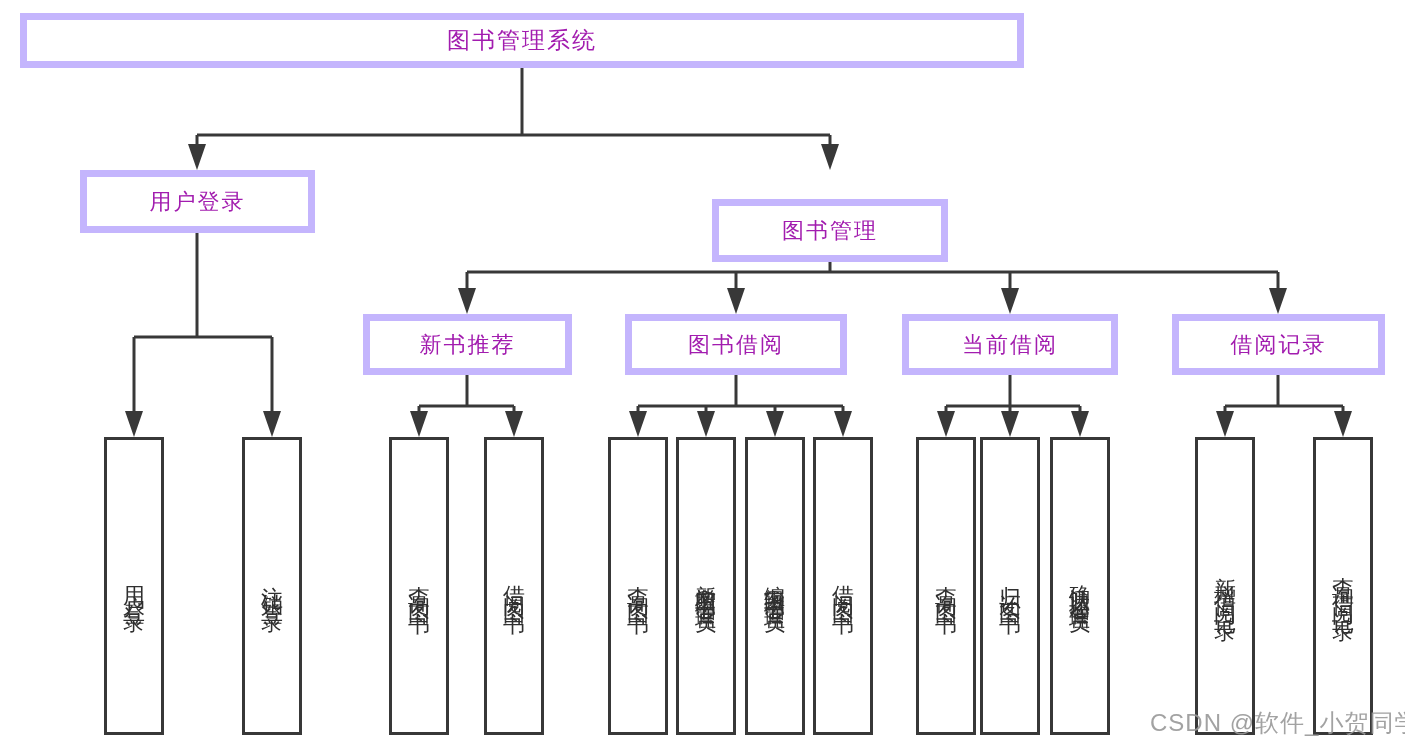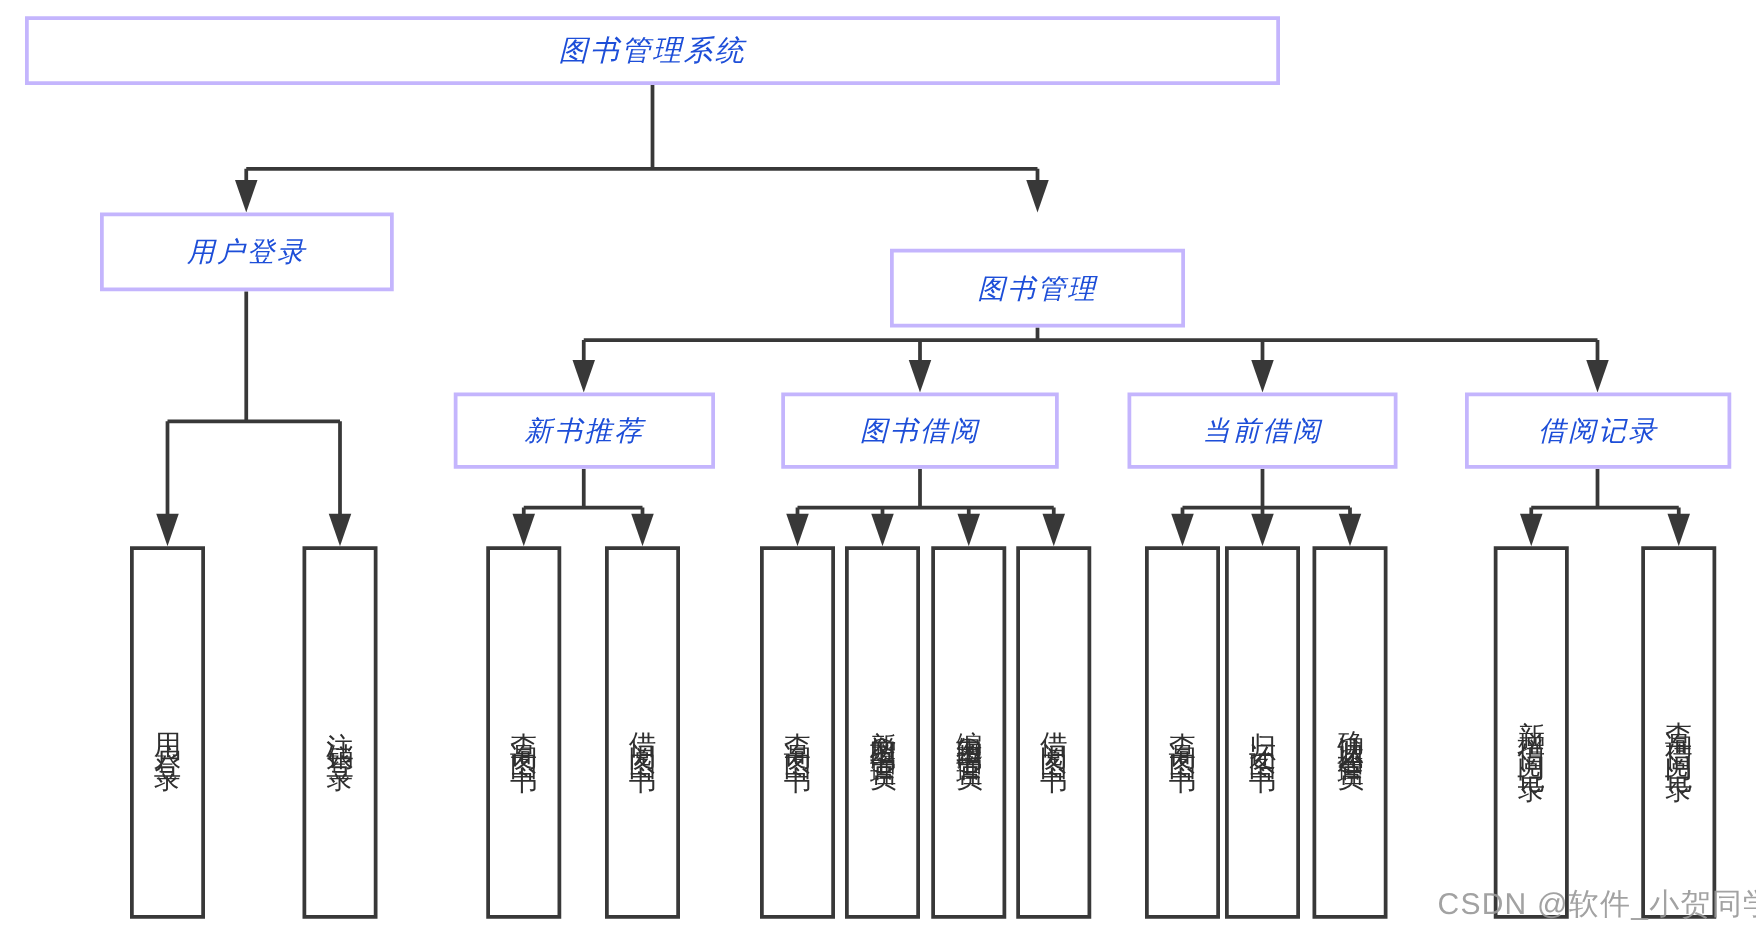--- a/index.html
+++ b/index.html
@@ -4,23 +4,23 @@
 <style>
   html,body{margin:0;padding:0;background:#fff;}
   .canvas{
     position:relative;width:1405px;height:747px;background:#fff;overflow:hidden;
     font-family:"Liberation Sans",sans-serif;
   }
   .wires{position:absolute;left:0;top:0;z-index:1;}
   .wires line{stroke:#383838;stroke-width:3;}
   .wires polygon{fill:#383838;}
   .node{
-    position:absolute;box-sizing:border-box;border:3px solid #c4b5fd;background:#fff;
+    position:absolute;box-sizing:border-box;border:7px solid #c4b5fd;background:#fff;
     display:flex;align-items:center;justify-content:center;
-    font-size:22px;color:#1d4ed8;z-index:2;letter-spacing:2px;font-style:italic;
+    font-size:22px;color:#a21caf;z-index:2;letter-spacing:2px;
   }
   .node.root{font-size:23px;}
   .leaf{
     position:absolute;box-sizing:border-box;border:3px solid #383838;background:#fff;
     top:437px;width:60px;height:298px;
     display:flex;align-items:center;justify-content:center;z-index:2;
   }
   .vlabel{
     writing-mode:vertical-rl;text-orientation:mixed;
     font-size:22px;color:#2f2f2f;letter-spacing:9px;line-height:1;

